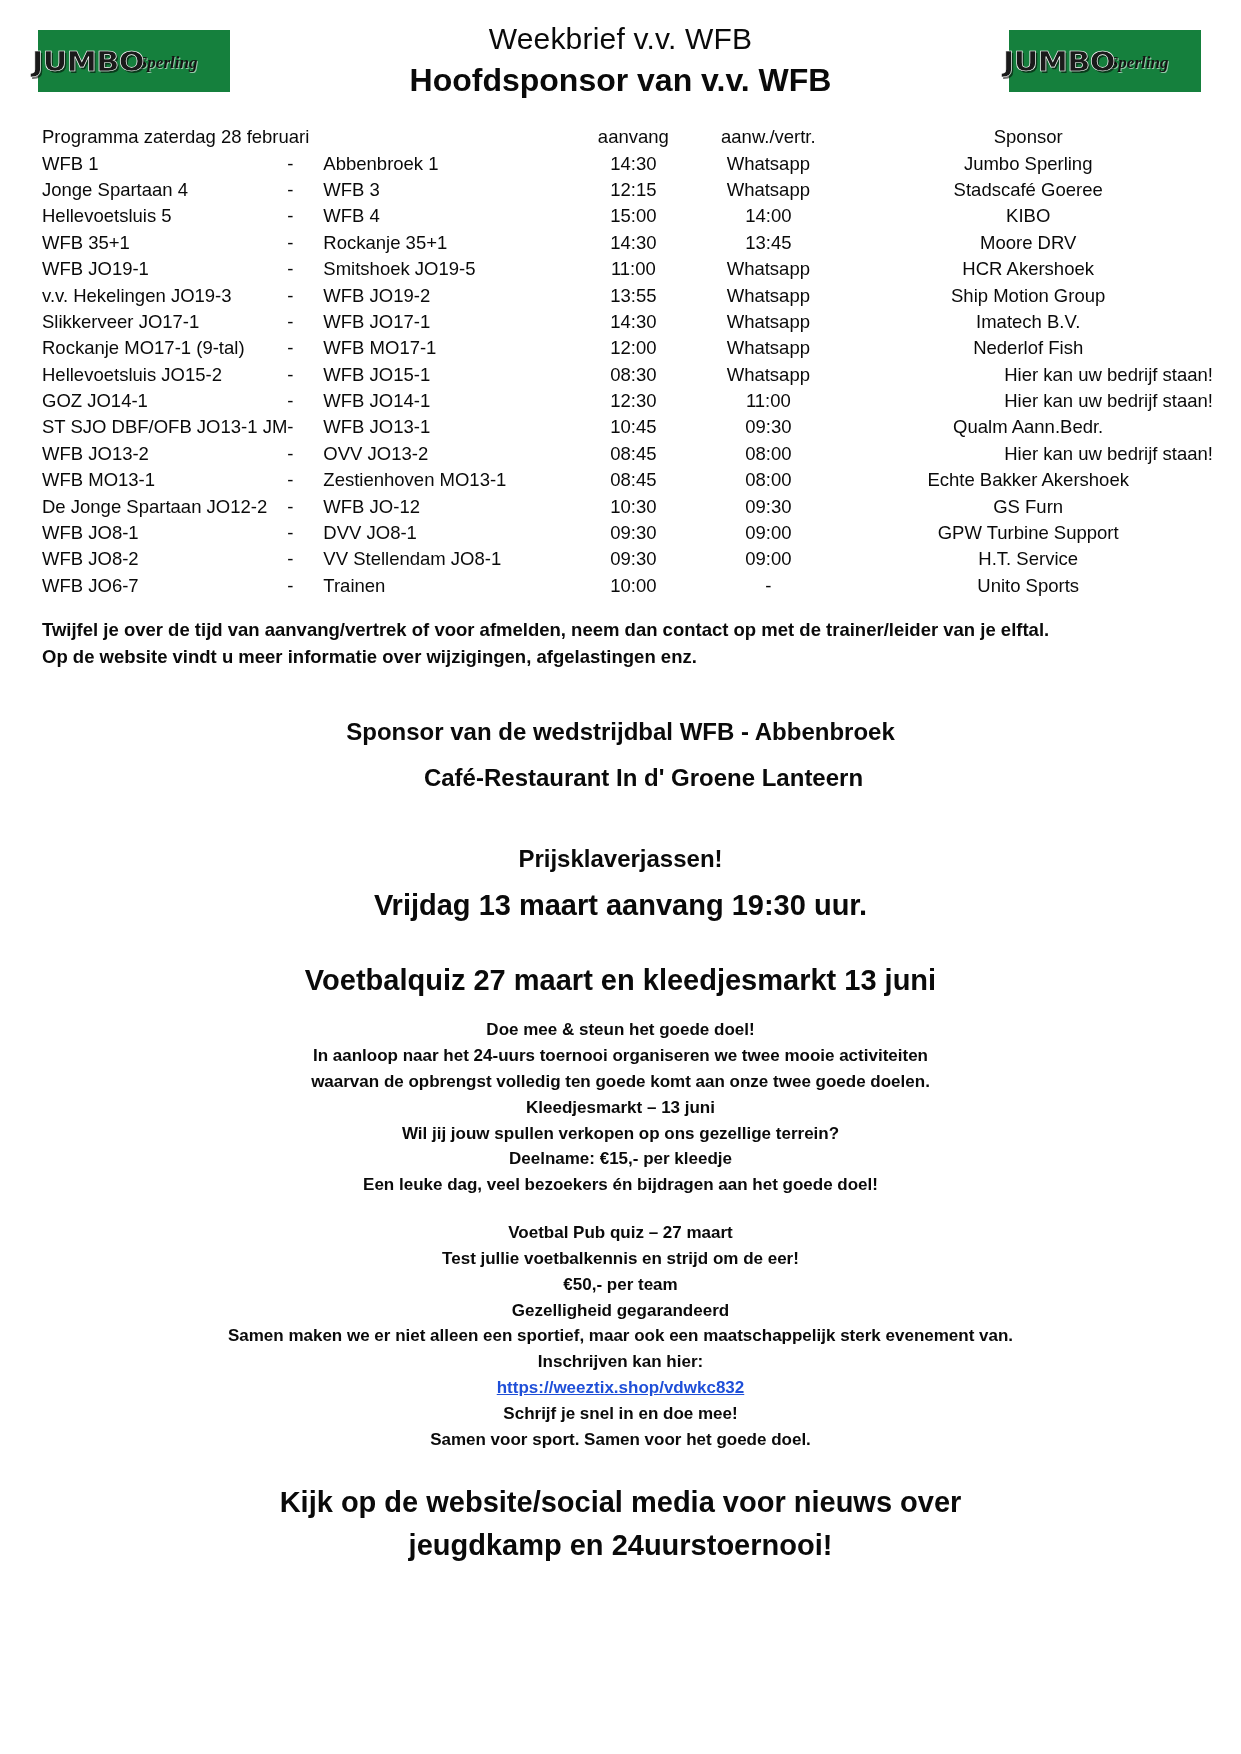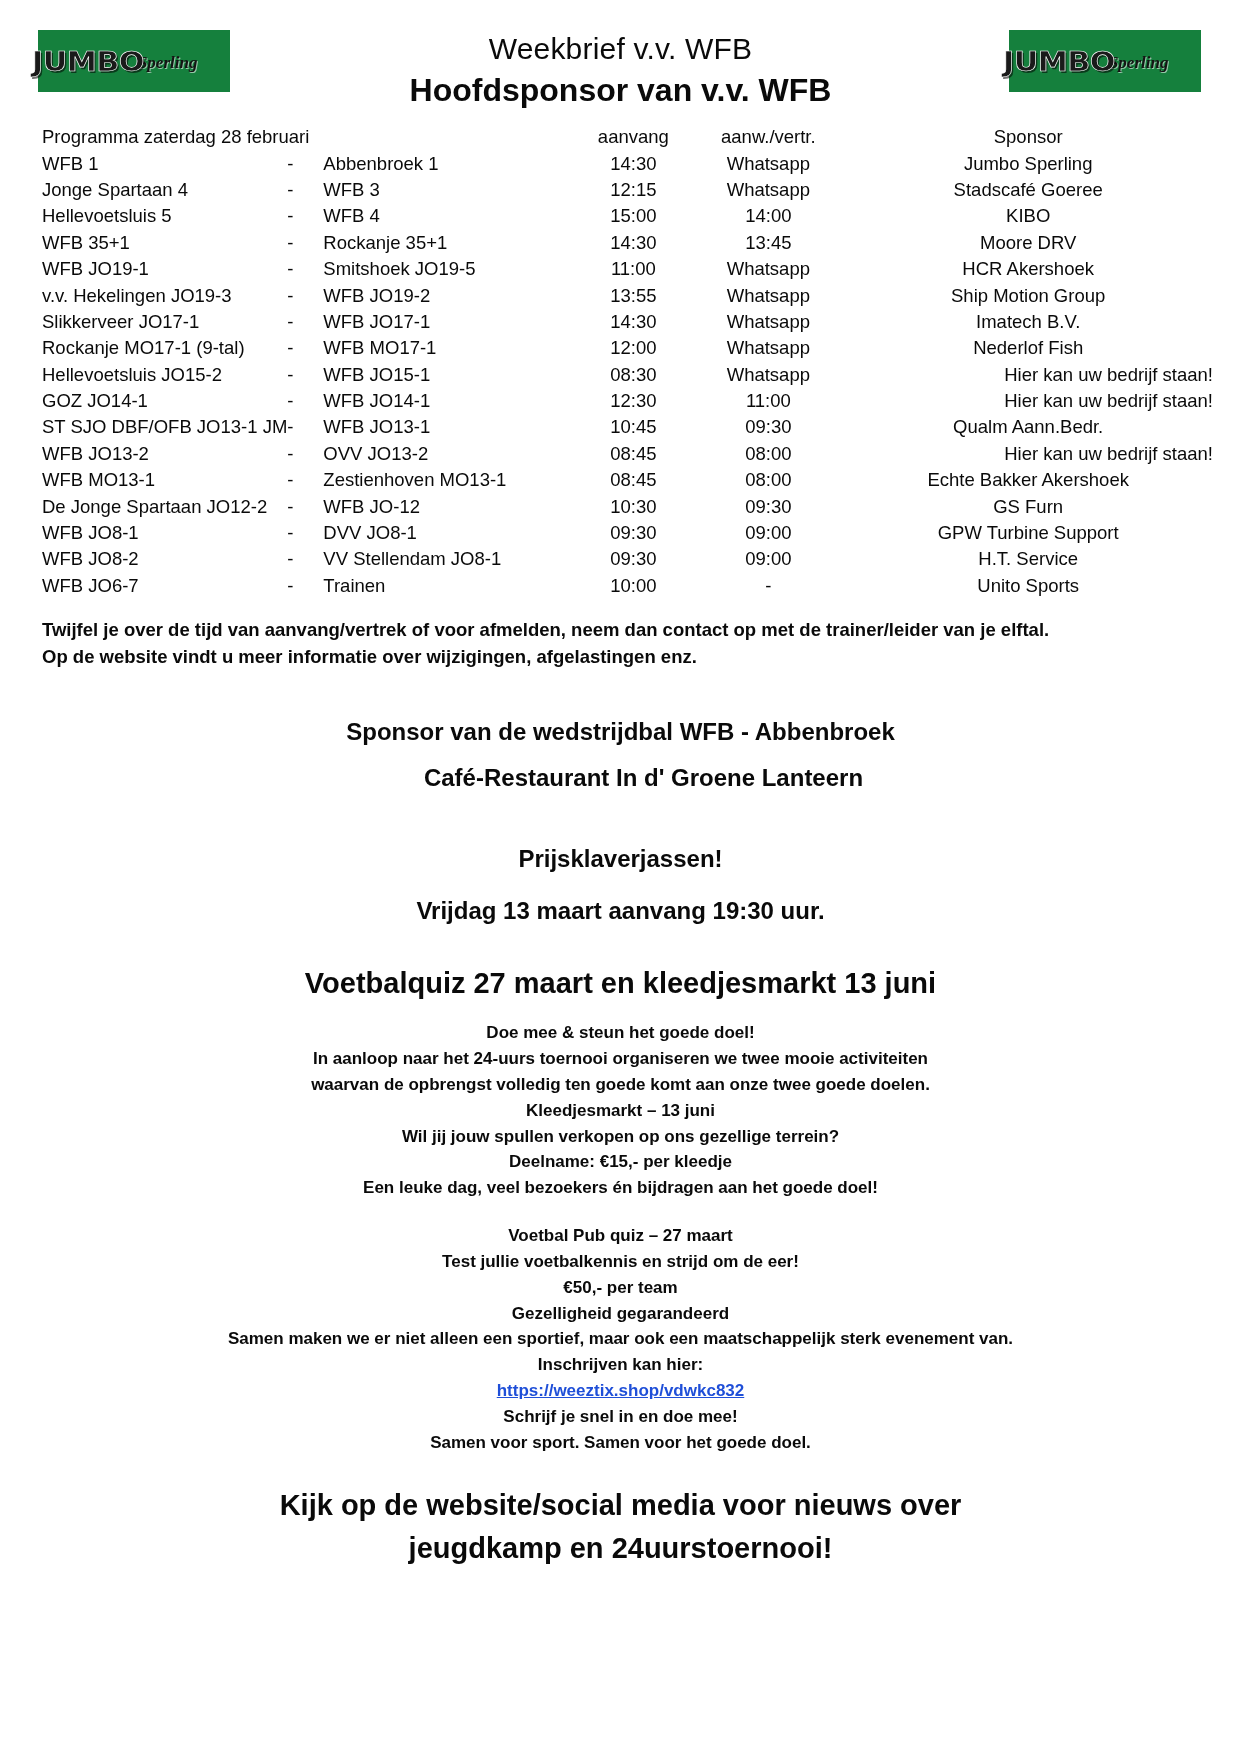--- a/index.html
+++ b/index.html
@@ -51,21 +51,21 @@
     font-weight: bold;
     font-size: 17px;
     color: #141414;
     margin-top: 3px;
     text-shadow: 1px 1px 0 rgba(255,255,255,0.55);
   }
   .head-title {
     text-align: center;
     font-size: 30px;
     font-weight: normal;
-    padding-top: 32px;
+    padding-top: 22px;
     letter-spacing: 0.2px;
   }
   .head-sub {
     text-align: center;
     font-size: 32px;
     font-weight: bold;
     padding-top: 6px;
   }
 
   
@@ -115,23 +115,23 @@
     font-weight: bold;
     margin-top: 18px;
     padding-left: 46px;
   }
   .h-prijs {
     font-size: 24px;
     font-weight: bold;
     margin-top: 53px;
   }
   .h-vrijdag {
-    font-size: 24px;
-    font-weight: bold;
-    margin-top: 24px;
+    font-size: 29px;
+    font-weight: bold;
+    margin-top: 16px;
   }
   .h-quiz {
     font-size: 29px;
     font-weight: bold;
     margin-top: 42px;
   }
   .body-small {
     font-size: 17px;
     font-weight: bold;
     line-height: 1.52;

